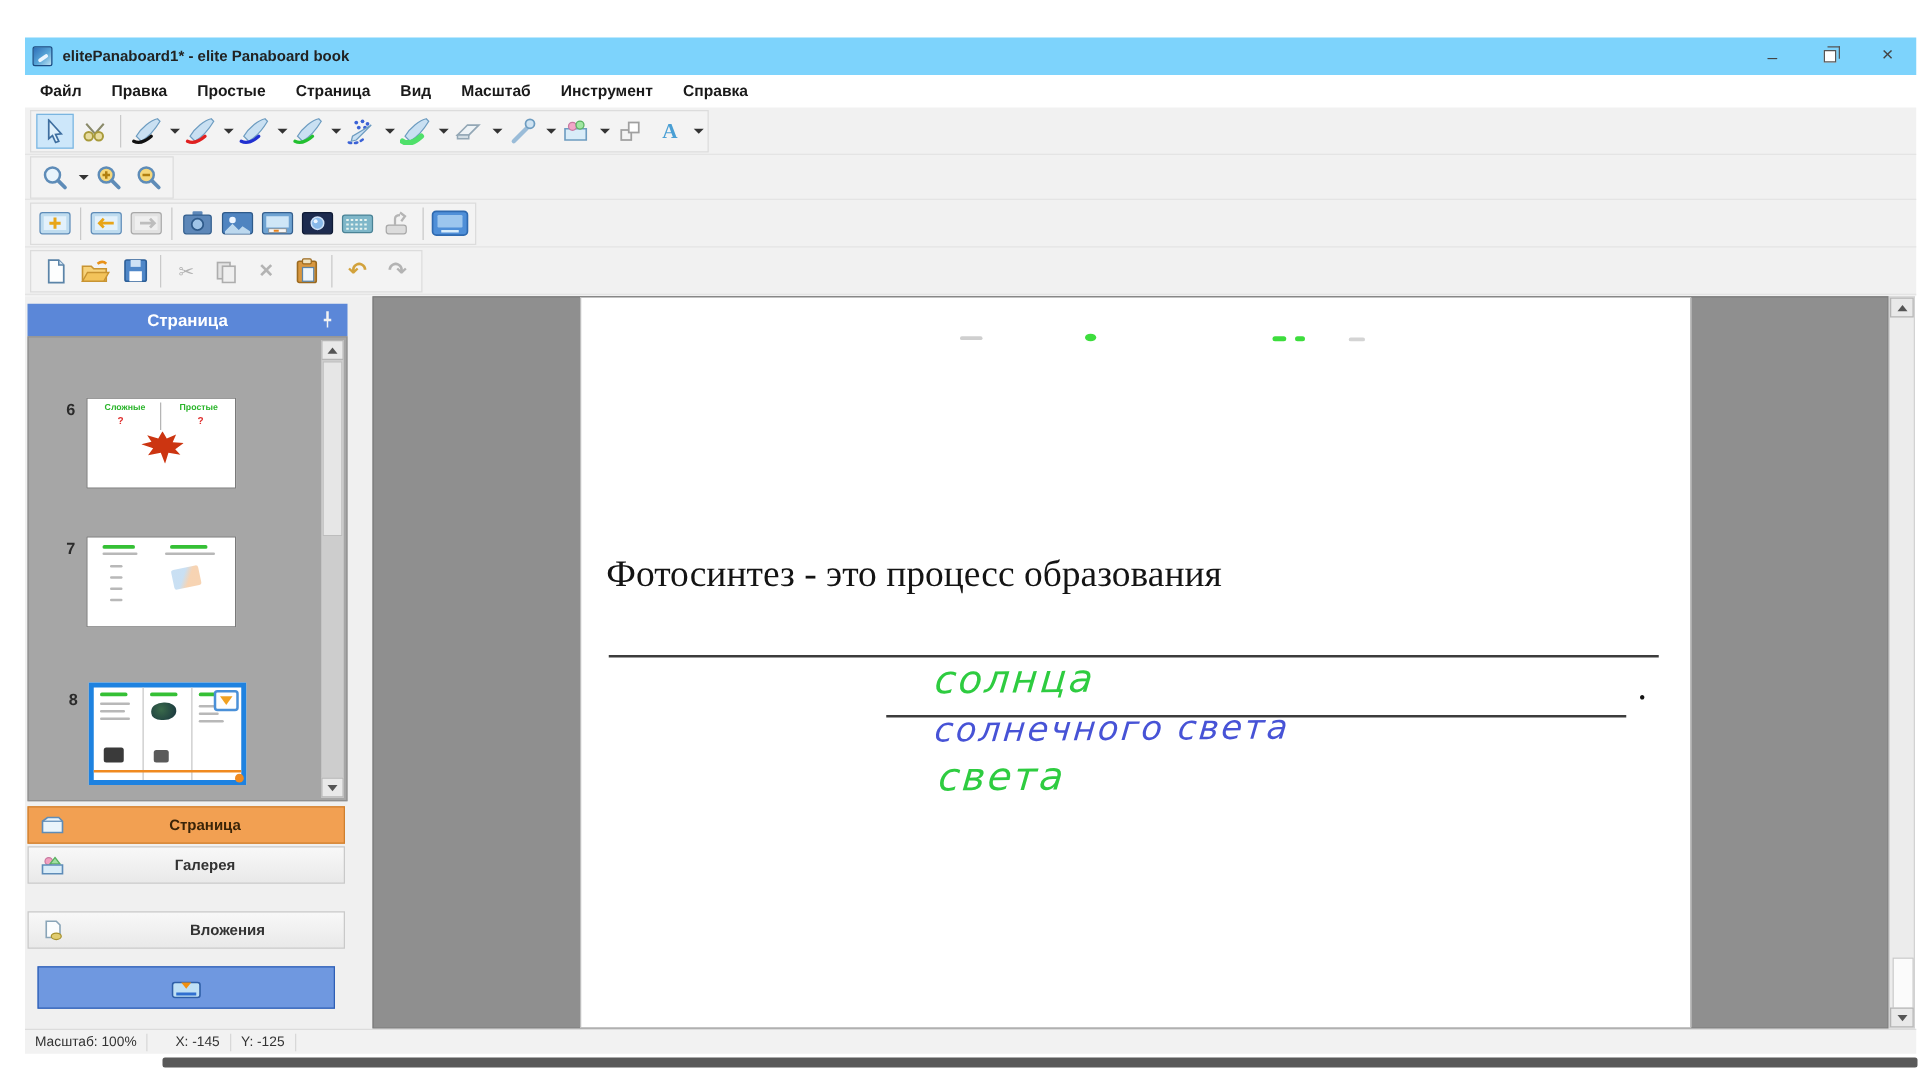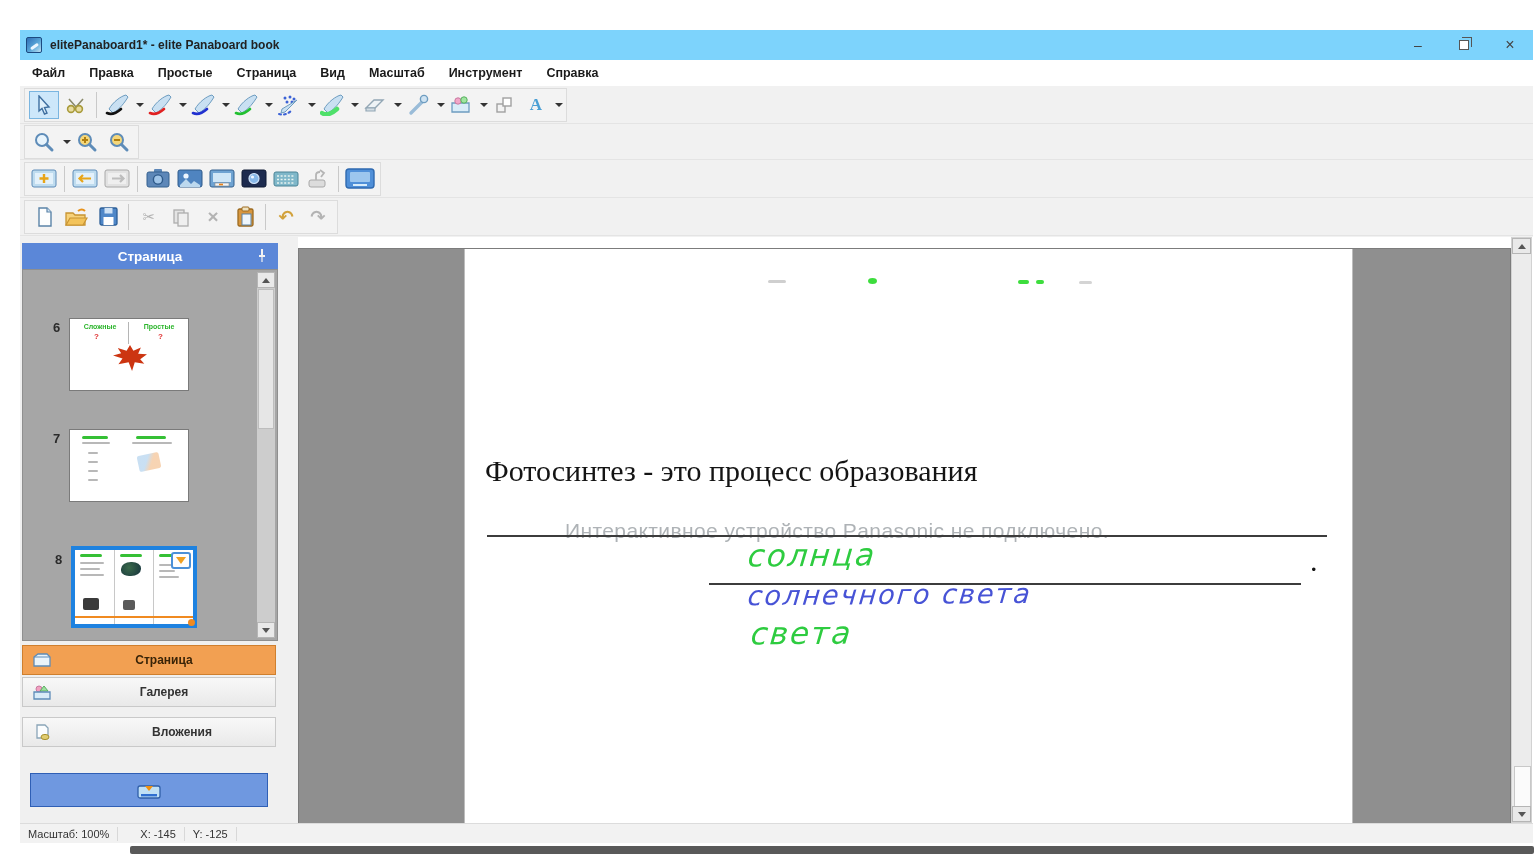--- a/index.html
+++ b/index.html
@@ -52,21 +52,21 @@
   .thumb{position:absolute;background:#fff;border:1px solid #7a7a7a;}
   .thumb.sel{border:4px solid #1e82e0;}
   .tab-btn{position:absolute;left:2px;width:254px;height:30px;border:1px solid #c9c9c9;
            background:linear-gradient(#f8f8f8,#e9e9e9);display:flex;align-items:center;font-size:12px;font-weight:600;color:#333;}
   .tab-btn.active{background:#f2a052;border:1px solid #cf7f2e;color:#3a2408;}
   .tab-btn .lbl{flex:1;text-align:center;}
   .tab-ico{margin-left:8px;width:22px;display:flex;justify-content:center;}
   .blue-btn{position:absolute;left:10px;top:536px;width:238px;height:34px;background:#6f98e0;border:1px solid #2f5fb5;
             display:flex;align-items:center;justify-content:center;}
   
-  .canvas{position:absolute;left:298px;top:248px;width:1213px;height:586px;background:#8f8f8f;border:1px solid #7c7c7c;}
+  .canvas{position:absolute;left:298px;top:237px;width:1213px;height:586px;background:#8f8f8f;border:1px solid #7c7c7c;}
   .page{position:absolute;left:165px;top:0;width:889px;height:584px;background:#fff;
         border-left:1px solid #bdbdbd;border-right:1px solid #bdbdbd;}
   .serif{font-family:"Liberation Serif","DejaVu Serif",serif;color:#141414;}
   .wline1{position:absolute;left:20px;top:205px;font-size:30px;font-weight:500;}
   .wline2{position:absolute;left:345px;top:248px;font-size:30px;font-weight:500;}
   .wline3{position:absolute;left:20px;top:292px;font-size:30px;font-weight:500;}
   .period{position:absolute;left:845px;top:295px;font-size:30px;font-weight:500;}
   .blankA{position:absolute;left:22px;top:286px;width:840px;height:2px;background:#3c3c3c;z-index:3;}
   .blankB{position:absolute;left:244px;top:334px;width:592px;height:2px;background:#3c3c3c;z-index:3;}
   .watermark{position:absolute;left:100px;top:270px;font-size:21px;color:#9aa0a4;opacity:.8;letter-spacing:.4px;z-index:2;white-space:nowrap;}
@@ -457,21 +457,21 @@
     <div class="tab-btn" style="top:440px;">
       <span class="tab-ico">
         <svg width="20" height="17" viewBox="0 0 20 17">
             <circle cx="7" cy="5" r="3" fill="#f2a0c0" stroke="#c87aa0"></circle>
             <path d="M12 2 l4 5 h-8 Z" fill="#9fe0a0" stroke="#58b060"></path>
             <path d="M2 8 h16 v7 h-16 Z" fill="#d9ecf8" stroke="#5e8cb8" stroke-width="1.3"></path>
           </svg>
       </span>
       <span class="lbl">Галерея</span>
     </div>
-    <div class="tab-btn" style="top:480px;gap:36px;">
+    <div class="tab-btn" style="top:492px;gap:36px;">
       <span class="tab-ico">
         <svg width="18" height="17" viewBox="0 0 18 17">
             <path d="M4 1 h8 l3 3 v10 h-11 Z" fill="#fbfdfe" stroke="#8aa5b8" stroke-width="1.3"></path>
             <ellipse cx="12" cy="13" rx="4" ry="2.6" fill="#e0cc70" stroke="#a8922e"></ellipse>
           </svg>
       </span>
       <span class="lbl">Вложения</span>
     </div>
 
     <div class="blue-btn">
@@ -487,21 +487,20 @@
     <div class="page">
 
       <span class="remnant" style="left:303px;top:31px;width:18px;height:3px;background:#cfcfcf;"></span>
       <span class="remnant" style="left:403px;top:29px;width:9px;height:6px;background:#3ddd3d;border-radius:50%;"></span>
       <span class="remnant" style="left:553px;top:31px;width:11px;height:4px;background:#3ddd3d;"></span>
       <span class="remnant" style="left:571px;top:31px;width:8px;height:4px;background:#3ddd3d;"></span>
       <span class="remnant" style="left:614px;top:32px;width:13px;height:3px;background:#d4d4d4;"></span>
 
       <div class="serif wline1">Фотосинтез - это процесс образования</div>
       <div class="blankA"></div>
-      <div class="watermark">Интерактивное устройство Panasonic не подключено.</div>
       <div class="blankB"></div>
       <div class="serif period">.</div>
 
       <div class="ink ink0">солнца</div>
       <div class="ink ink1">солнечного света</div>
       <div class="ink ink2">света</div>
     </div>
   </div>
 
   <div class="vscroll">

